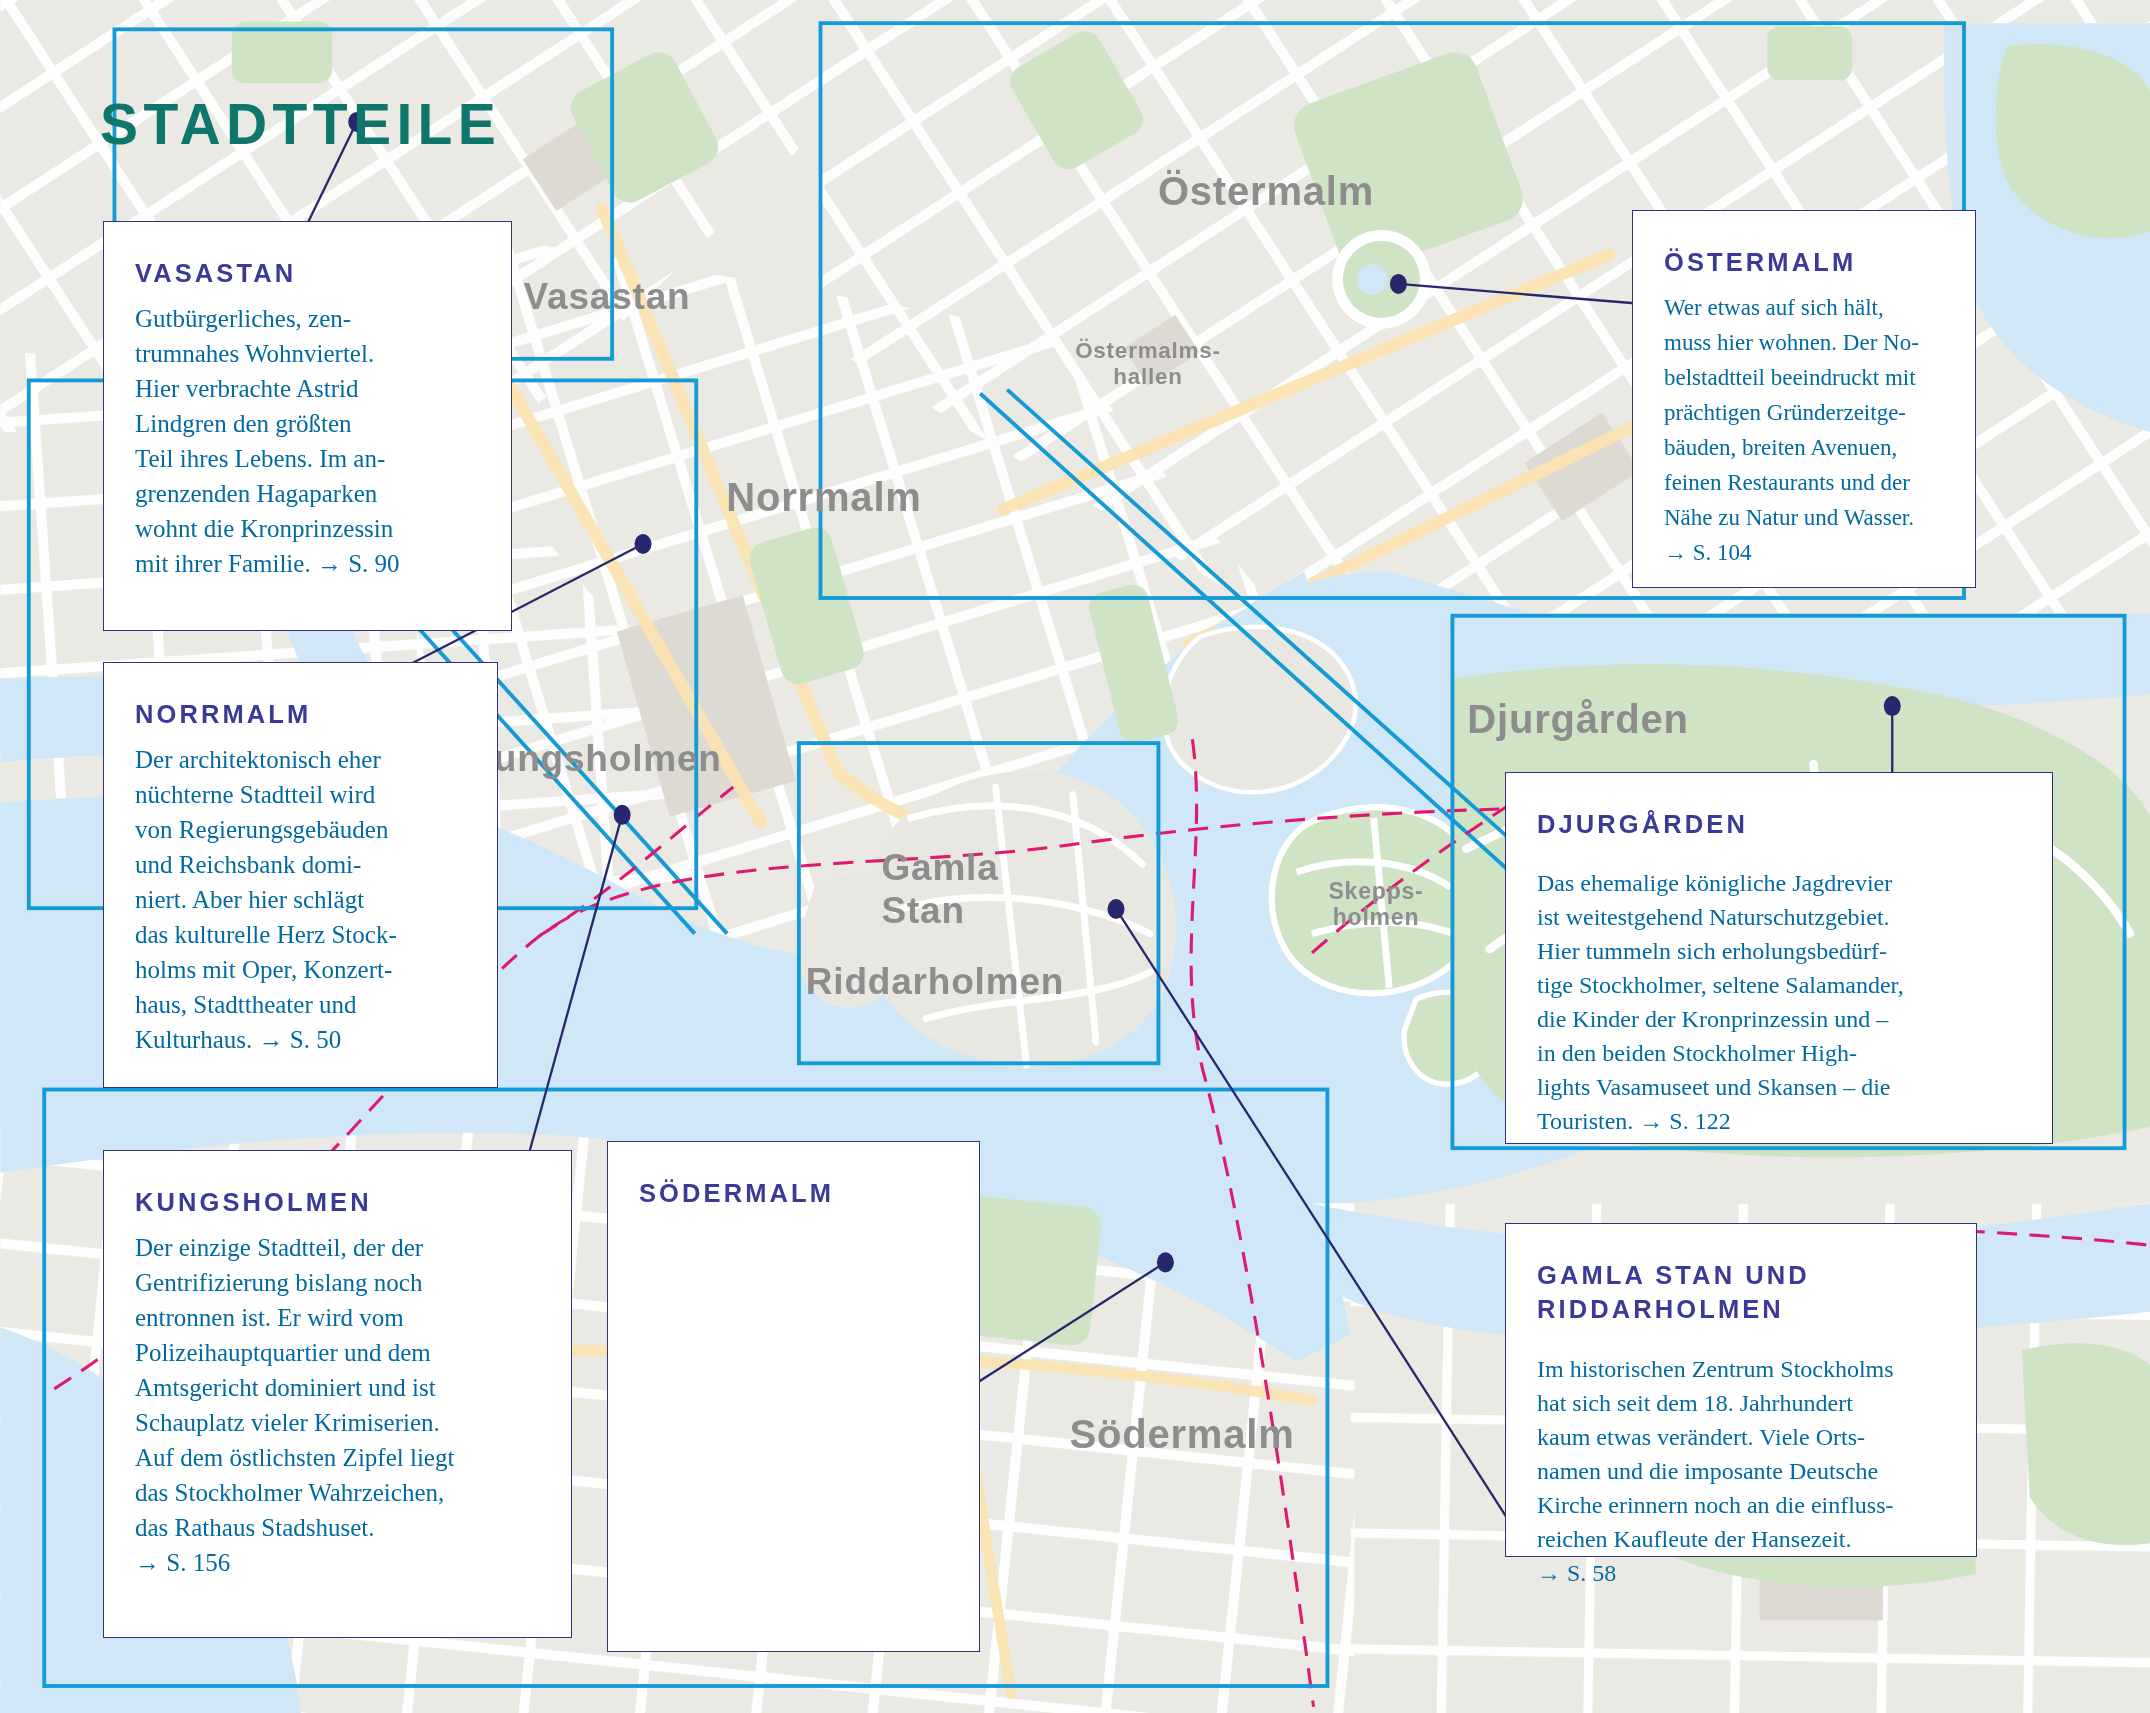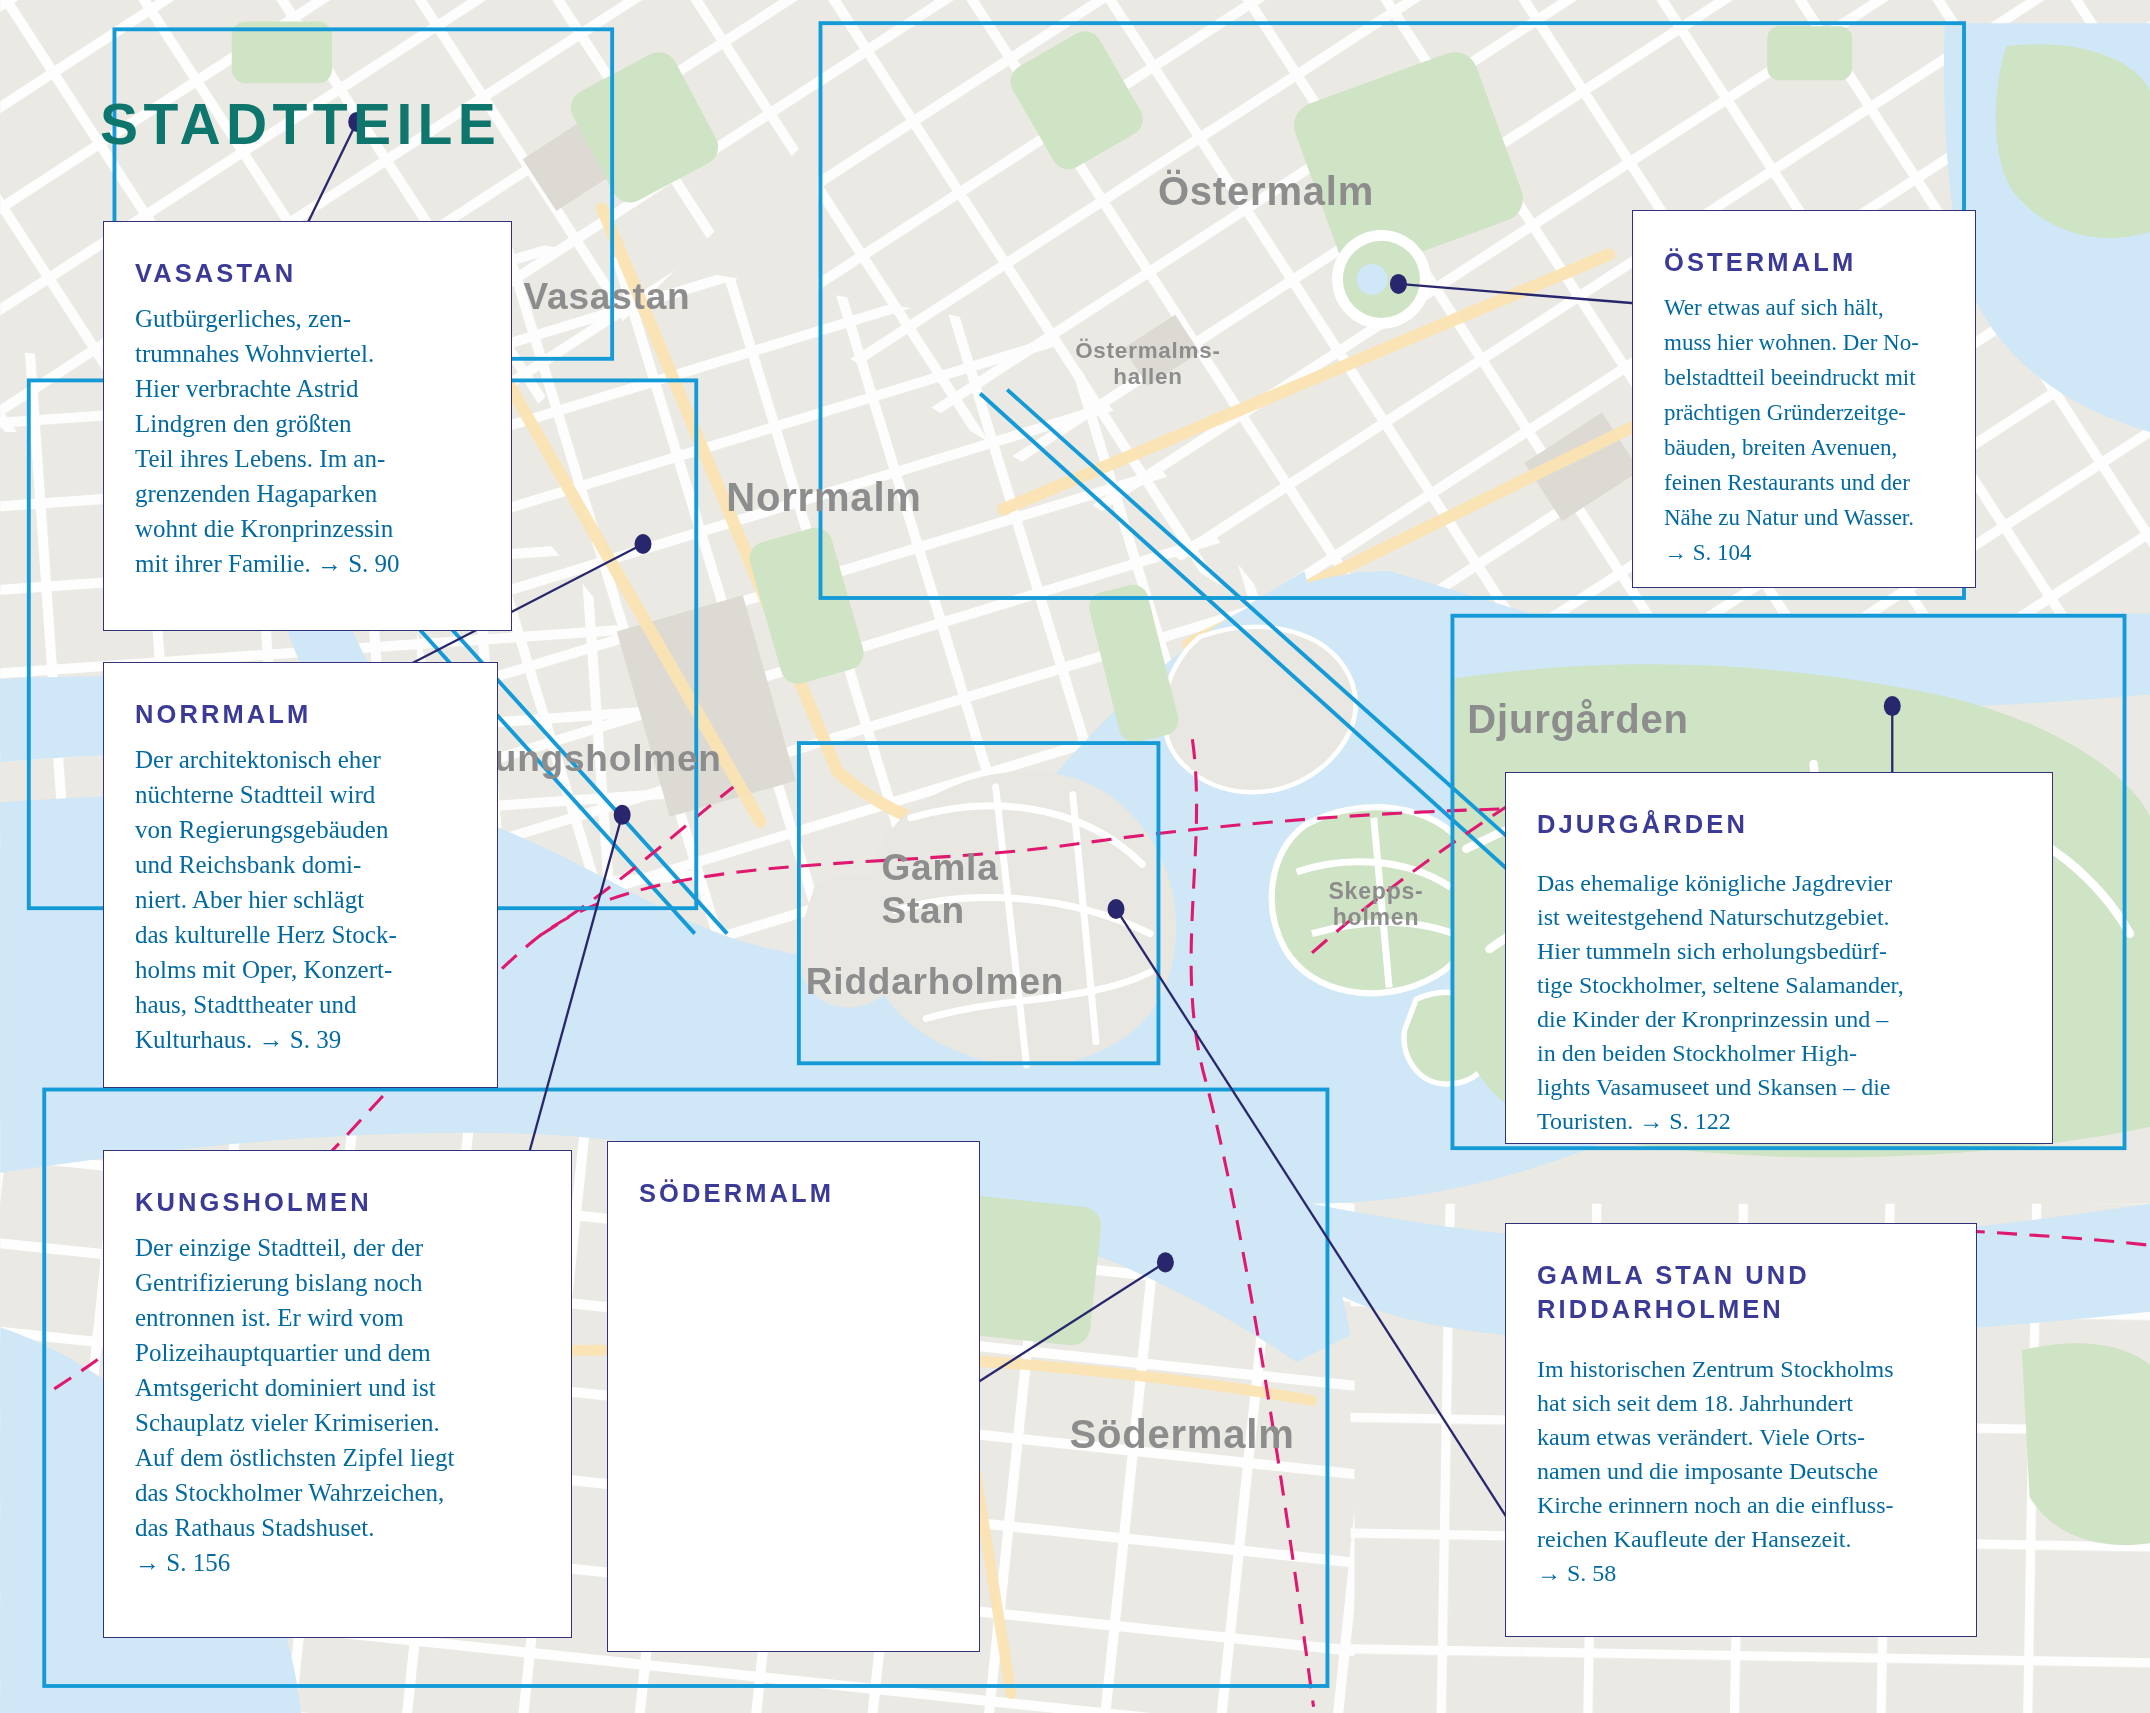--- a/index.html
+++ b/index.html
@@ -230,21 +230,21 @@
   <div class="callout" style="left:103px;top:662px;width:395px;height:426px;">
     <h2>NORRMALM</h2>
     <p>Der architektonisch eher
 nüchterne Stadtteil wird
 von Regierungsgebäuden
 und Reichsbank domi-
 niert. Aber hier schlägt
 das kulturelle Herz Stock-
 holms mit Oper, Konzert-
 haus, Stadttheater und
-Kulturhaus. → S. 39</p>
+Kulturhaus. → S. 50</p>
   </div>
 
   <div class="callout" style="left:103px;top:1150px;width:469px;height:488px;">
     <h2>KUNGSHOLMEN</h2>
     <p>Der einzige Stadtteil, der der
 Gentrifizierung bislang noch
 entronnen ist. Er wird vom
 Polizeihauptquartier und dem
 Amtsgericht dominiert und ist
 Schauplatz vieler Krimiserien.
@@ -275,21 +275,21 @@
     <p>Das ehemalige königliche Jagdrevier
 ist weitestgehend Naturschutzgebiet.
 Hier tummeln sich erholungsbedürf-
 tige Stockholmer, seltene Salamander,
 die Kinder der Kronprinzessin und –
 in den beiden Stockholmer High-
 lights Vasamuseet und Skansen – die
 Touristen. → S. 122</p>
   </div>
 
-  <div class="callout tight" style="left:1505px;top:1223px;width:472px;height:414px;">
+  <div class="callout tight" style="left:1505px;top:1223px;width:472px;height:334px;">
     <h2>GAMLA STAN UND
 RIDDARHOLMEN</h2>
     <p>Im historischen Zentrum Stockholms
 hat sich seit dem 18. Jahrhundert
 kaum etwas verändert. Viele Orts-
 namen und die imposante Deutsche
 Kirche erinnern noch an die einfluss-
 reichen Kaufleute der Hansezeit.
 → S. 58</p>
   </div>

